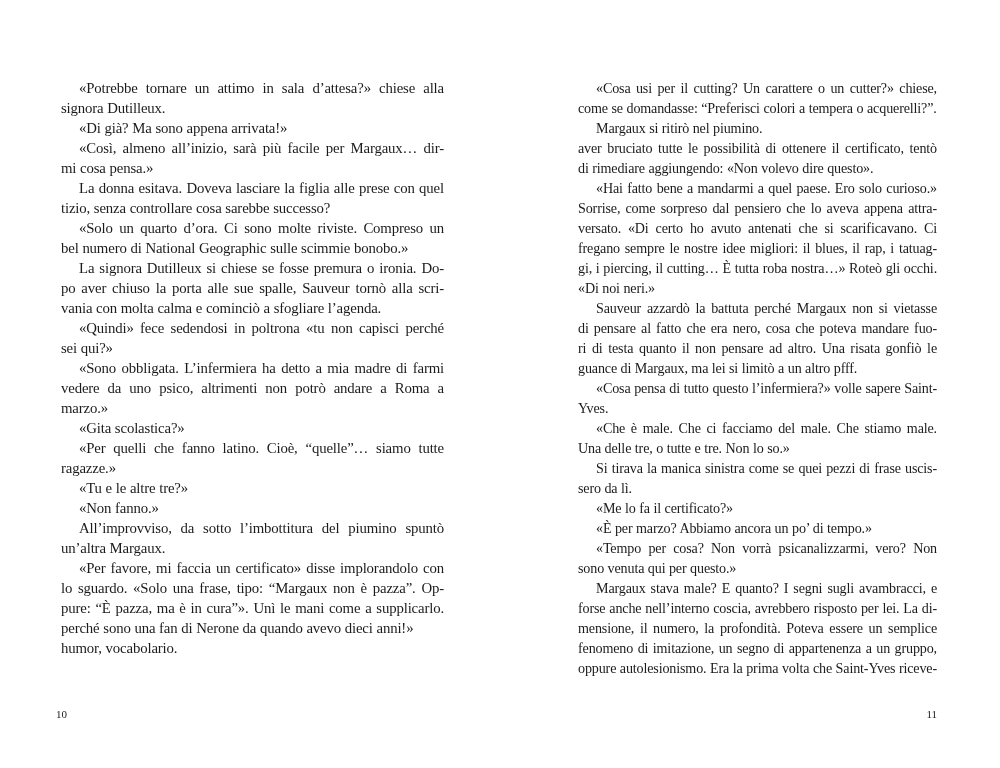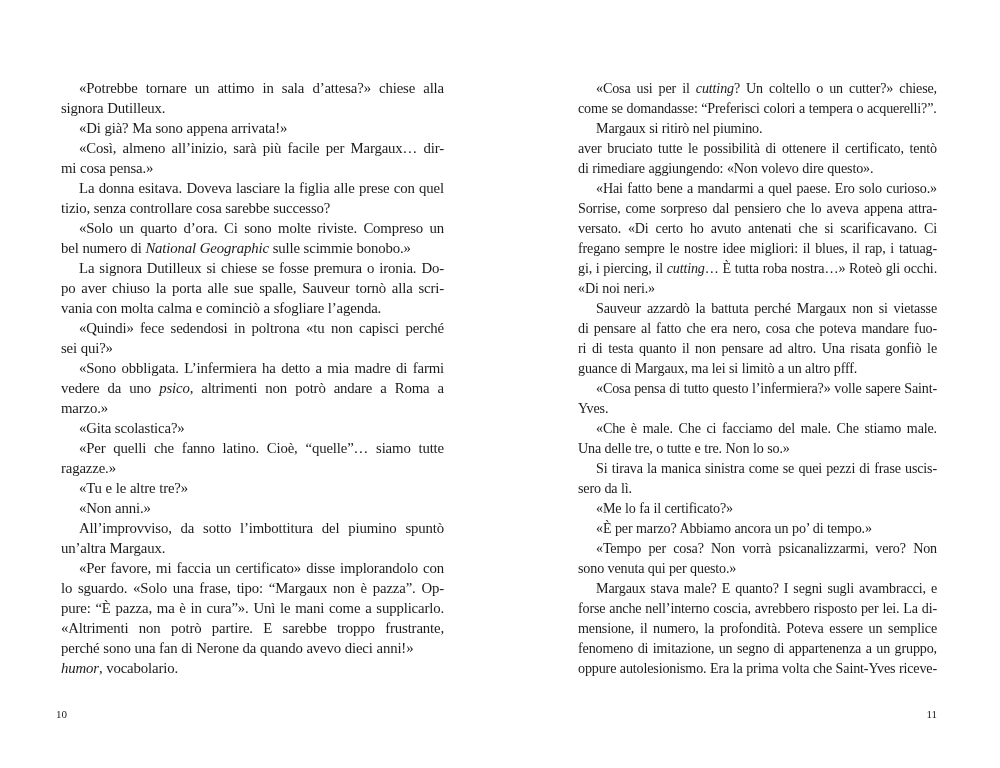--- a/index.html
+++ b/index.html
@@ -23,21 +23,21 @@
   .line {
     height: 20px;
     line-height: 20px;
     overflow: hidden;
     text-align: justify;
     text-align-last: justify;
     white-space: normal;
   }
   .line.end { text-align: left; text-align-last: left; }
   .line.indent { text-indent: 18px; }
-  .it { font-style: italic; }
+  .it { }
   .folio {
     position: absolute;
     top: 706px;
     font-size: 11px;
     color: #222222;
     line-height: 16px;
   }
   #folio-left { left: 56px; }
   #folio-right { left: 578px; width: 359px; text-align: right; }
 </style>
@@ -60,32 +60,31 @@
       <div class="line end"><span>vania con molta calma e cominciò a sfogliare l’agenda.</span></div>
       <div class="line indent"><span>«Quindi» fece sedendosi in poltrona «tu non capisci perché</span></div>
       <div class="line end"><span>sei qui?»</span></div>
       <div class="line indent"><span>«Sono obbligata. L’infermiera ha detto a mia madre di farmi</span></div>
       <div class="line"><span>vedere da uno </span><span class="it">psico</span><span>, altrimenti non potrò andare a Roma a</span></div>
       <div class="line end"><span>marzo.»</span></div>
       <div class="line indent end"><span>«Gita scolastica?»</span></div>
       <div class="line indent"><span>«Per quelli che fanno latino. Cioè, “quelle”… siamo tutte</span></div>
       <div class="line end"><span>ragazze.»</span></div>
       <div class="line indent end"><span>«Tu e le altre tre?»</span></div>
-      <div class="line indent end"><span>«Non anni.»</span></div>
+      <div class="line indent end"><span>«Non fanno.»</span></div>
       <div class="line indent"><span>All’improvviso, da sotto l’imbottitura del piumino spuntò</span></div>
       <div class="line end"><span>un’altra Margaux.</span></div>
       <div class="line indent"><span>«Per favore, mi faccia un certificato» disse implorandolo con</span></div>
       <div class="line"><span>lo sguardo. «Solo una frase, tipo: “Margaux non è pazza”. Op-</span></div>
       <div class="line"><span>pure: “È pazza, ma è in cura”». Unì le mani come a supplicarlo.</span></div>
-      <div class="line"><span>«Altrimenti non potrò partire. E sarebbe troppo frustrante,</span></div>
       <div class="line end"><span>perché sono una fan di Nerone da quando avevo dieci anni!»</span></div>
       <div class="line end"><span class="it">humor</span><span>, vocabolario.</span></div>
     </div>
   <div id="page-right" class="page-text">
-      <div class="line indent"><span>«Cosa usi per il </span><span class="it">cutting</span><span>? Un coltello o un cutter?» chiese,</span></div>
+      <div class="line indent"><span>«Cosa usi per il </span><span class="it">cutting</span><span>? Un carattere o un cutter?» chiese,</span></div>
       <div class="line end"><span>come se domandasse: “Preferisci colori a tempera o acquerelli?”.</span></div>
       <div class="line indent end"><span>Margaux si ritirò nel piumino.</span></div>
       <div class="line"><span>aver bruciato tutte le possibilità di ottenere il certificato, tentò</span></div>
       <div class="line end"><span>di rimediare aggiungendo: «Non volevo dire questo».</span></div>
       <div class="line indent"><span>«Hai fatto bene a mandarmi a quel paese. Ero solo curioso.»</span></div>
       <div class="line"><span>Sorrise, come sorpreso dal pensiero che lo aveva appena attra-</span></div>
       <div class="line"><span>versato. «Di certo ho avuto antenati che si scarificavano. Ci</span></div>
       <div class="line"><span>fregano sempre le nostre idee migliori: il blues, il rap, i tatuag-</span></div>
       <div class="line"><span>gi, i piercing, il </span><span class="it">cutting</span><span>… È tutta roba nostra…» Roteò gli occhi.</span></div>
       <div class="line end"><span>«Di noi neri.»</span></div>

